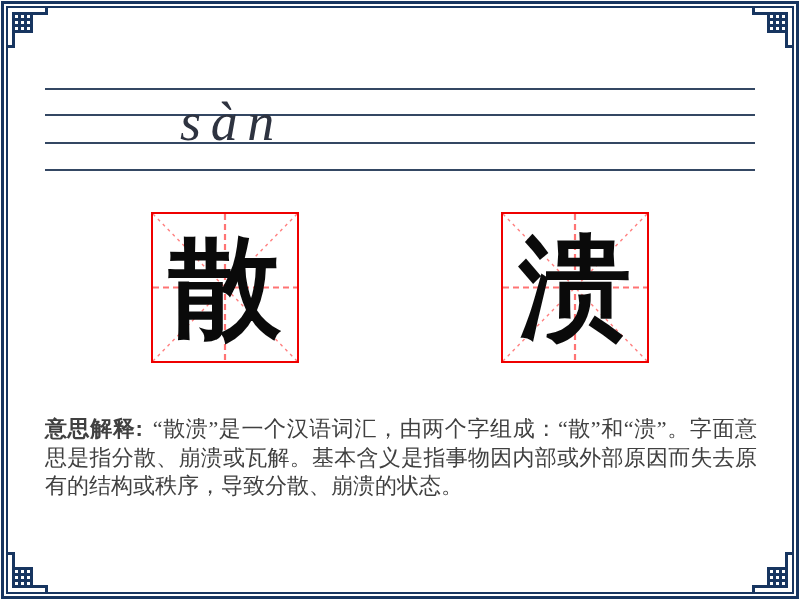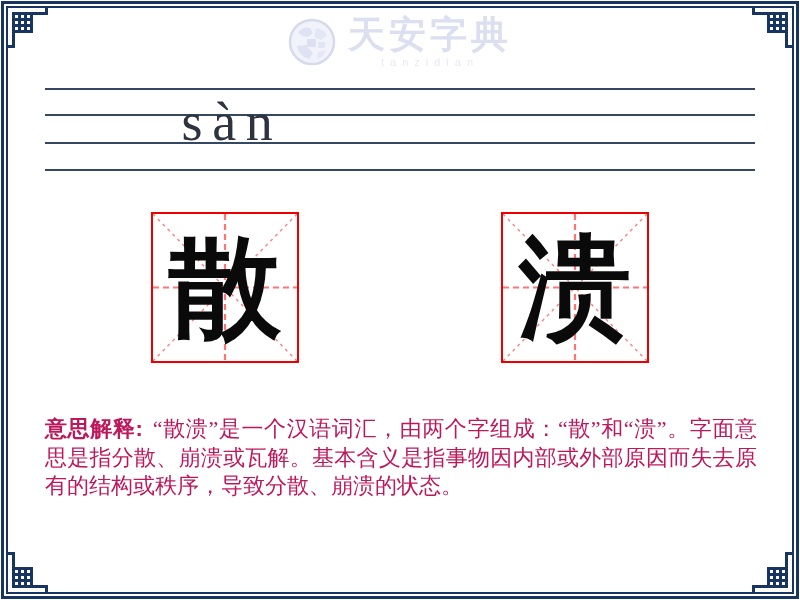--- a/index.html
+++ b/index.html
@@ -22,37 +22,37 @@
         align-items:center;gap:12px;}
   .logo-icon{width:48px;height:48px;}
   .logo-text{display:flex;flex-direction:column;align-items:center;}
   .logo-title{font-size:37px;font-weight:bold;color:#dcdfef;letter-spacing:4px;line-height:1.05;}
   .logo-sub{font-size:11px;color:#e7e9f5;letter-spacing:6px;margin-top:1px;
             font-family:"Liberation Sans","DejaVu Sans",sans-serif;}
 
   
   .staff-line{position:absolute;left:45px;width:710px;height:2px;background:#344763;}
   .pinyin{position:absolute;top:94px;width:150px;text-align:center;font-size:54px;
-          line-height:56px;color:#2e3340;letter-spacing:0.18em;white-space:nowrap;}
+          line-height:56px;color:#2e3340;letter-spacing:0.18em;white-space:nowrap;font-style:italic;}
   .pinyin.p1{left:157px;}
   .pinyin.p2{left:500px;}
 
   
   .hanzi-box{position:absolute;top:212px;width:148px;height:151px;border:2px solid #ef0000;
              box-sizing:border-box;background:#fff;}
   .hanzi-box.b1{left:151px;}
   .hanzi-box.b2{left:501px;}
   .hanzi-box svg{position:absolute;inset:0;width:100%;height:100%;}
   .hanzi-glyph{position:absolute;inset:0;display:flex;align-items:center;justify-content:center;
                font-size:112px;font-weight:bold;color:#0a0a0a;line-height:1;
                font-family:"Liberation Serif","DejaVu Serif",serif;}
 
   
   .explain{position:absolute;left:45px;top:415px;width:712px;font-size:22px;line-height:28.5px;
-           color:#be185d;text-align:justify;}
+           color:#404040;text-align:justify;}
   .explain .label{font-weight:bold;font-family:"Liberation Sans","DejaVu Sans",sans-serif;}
   .explain .body{margin-left:4px;}
 </style>
 </head>
 <body>
 
 <div id="page">
 
   <div class="frame-outer"></div>
   <div class="frame-inner"></div>
@@ -123,37 +123,20 @@
         <rect x="12" y="24" width="21" height="3"></rect>
           <rect x="12" y="30" width="21" height="3"></rect>
         <rect x="30" y="12" width="18" height="3"></rect>
           <rect x="45" y="6" width="3" height="9"></rect>
         <rect x="12" y="30" width="3" height="18"></rect>
           <rect x="6" y="45" width="9" height="3"></rect>
       </g>
     </svg>
   </div>
 
-  <div class="logo">
-    <span class="logo-icon">
-      <svg viewBox="0 0 48 48" width="48" height="48">
-        <circle cx="24" cy="24" r="22" fill="#f2f3fa" stroke="#d6daec" stroke-width="2.5"></circle>
-        <path d="M10 14 q6-6 12-4 l3 5 -5 4 -6-1 z" fill="#dfe2f2"></path>
-        <path d="M28 10 q8 1 11 8 l-6 4 -7-3 z" fill="#e3e6f4"></path>
-        <rect x="19" y="21" width="9" height="8" fill="#dde0f0"></rect>
-        <rect x="30" y="24" width="7" height="6" fill="#e2e5f3"></rect>
-        <path d="M9 28 q2 10 12 13 l4-6 -7-8 z" fill="#dfe2f2"></path>
-        <path d="M30 34 l8-2 q-2 7-9 9 z" fill="#e4e7f5"></path>
-      </svg>
-    </span>
-    <span class="logo-text">
-      <span class="logo-title">天安字典</span>
-      <span class="logo-sub">tanzidian</span>
-    </span>
-  </div>
 
   <div class="staff-line" style="top:88px"></div>
   <div class="staff-line" style="top:114px"></div>
   <div class="staff-line" style="top:142px"></div>
   <div class="staff-line" style="top:169px"></div>
 
   <div class="pinyin p1">sàn</div>
 
   <div class="hanzi-box b1">
     <svg viewBox="0 0 144 147" preserveAspectRatio="none">

